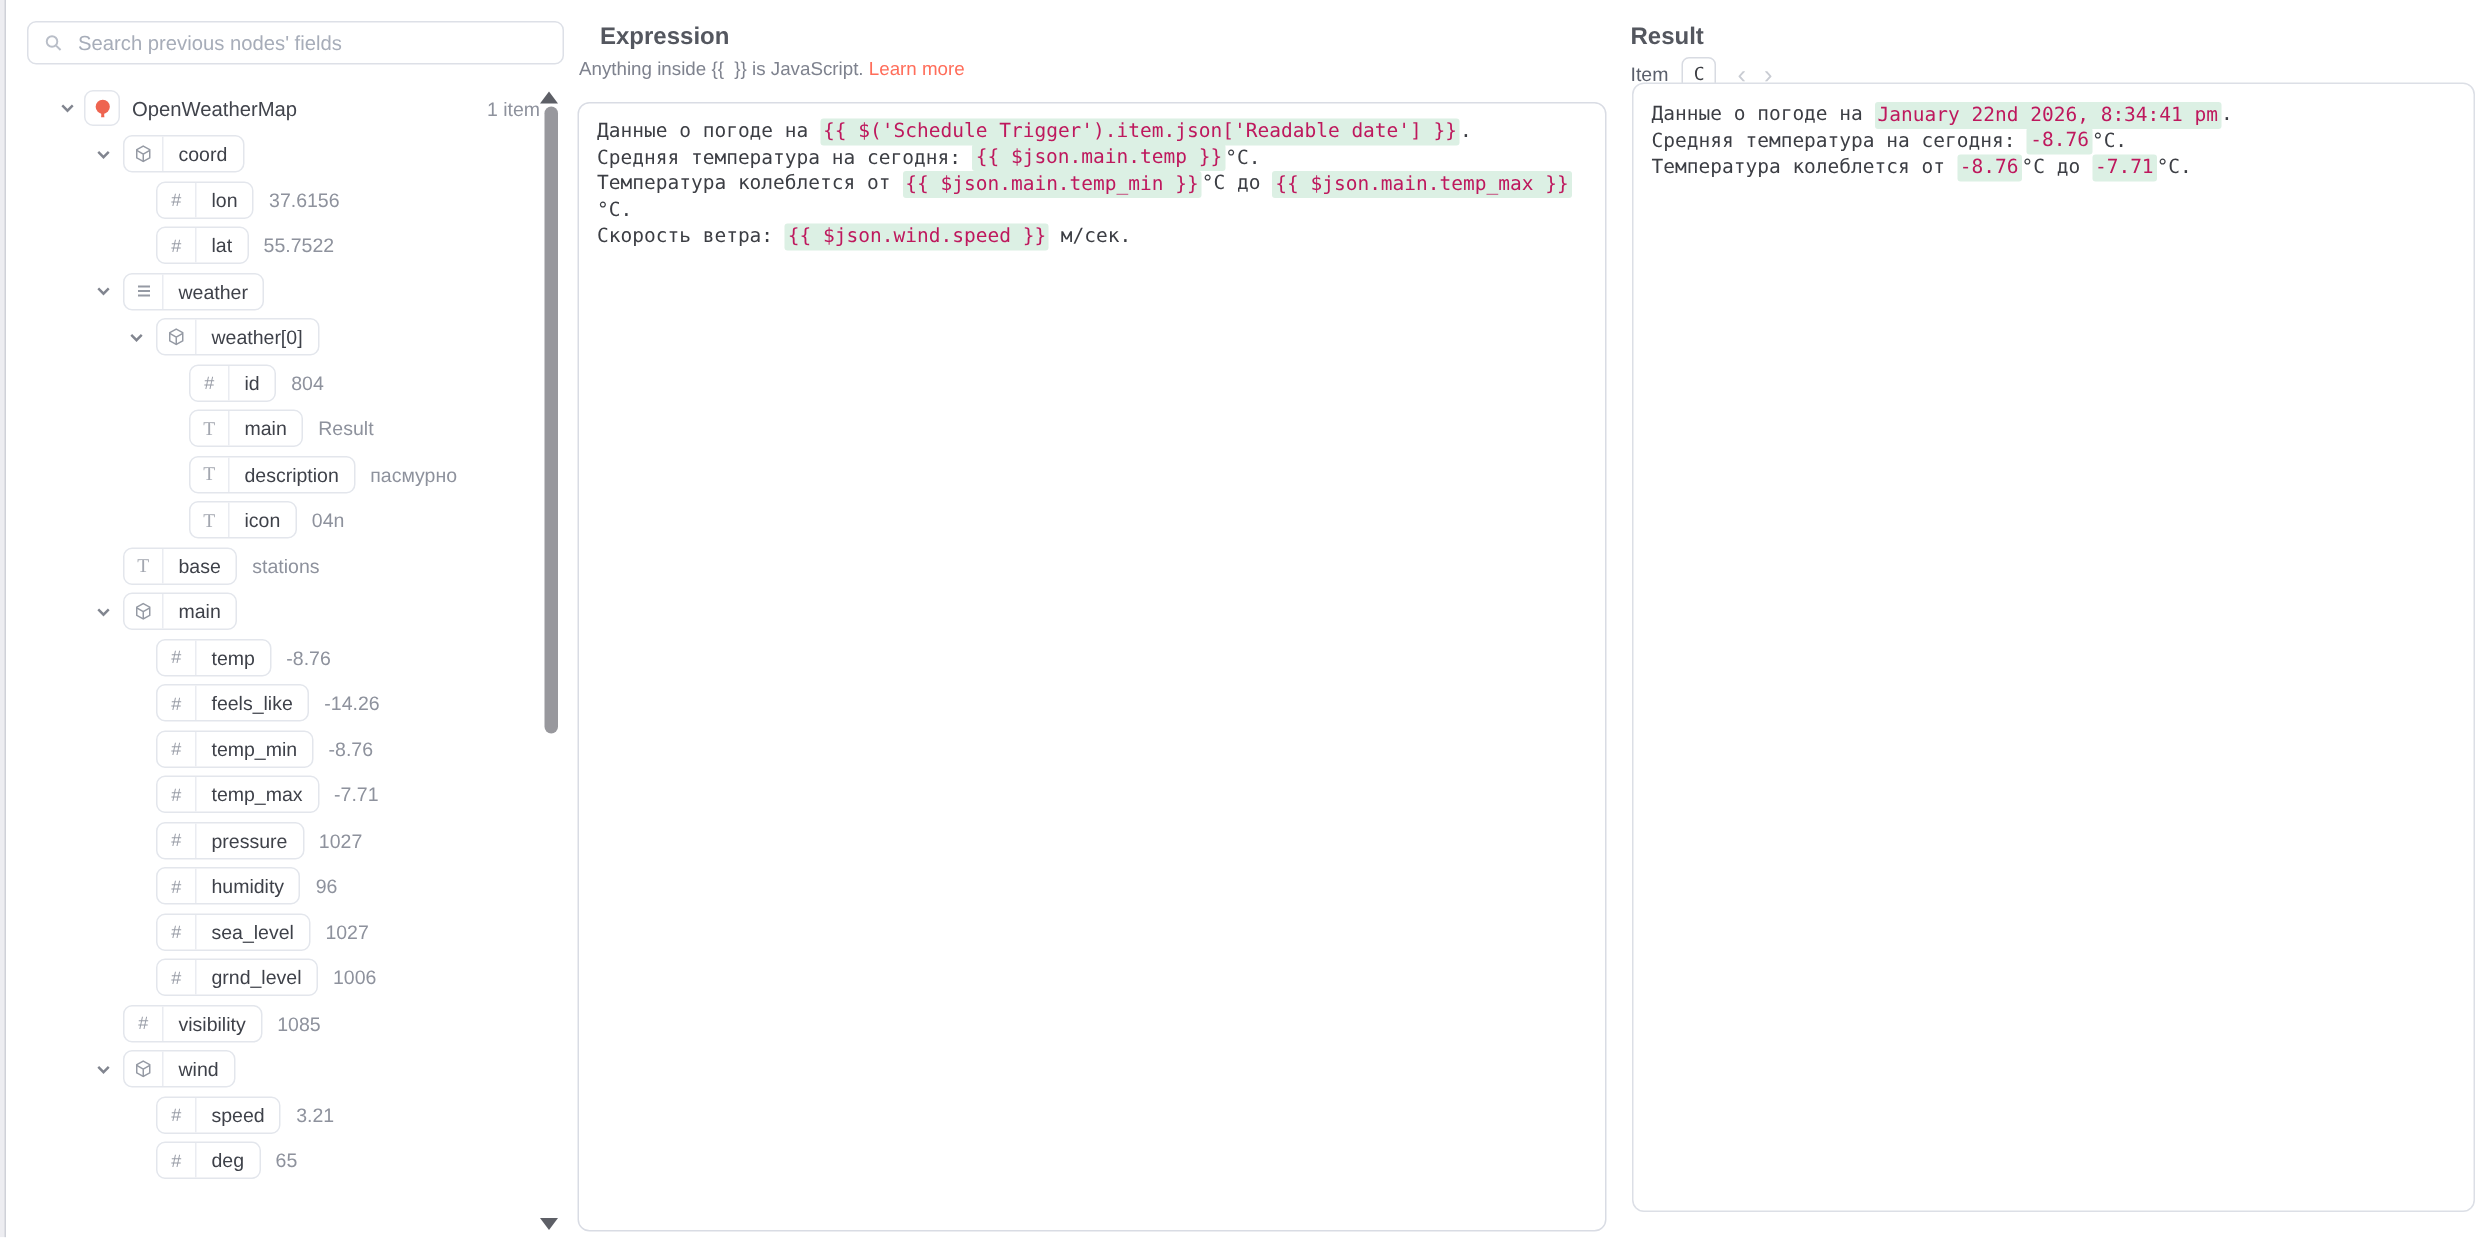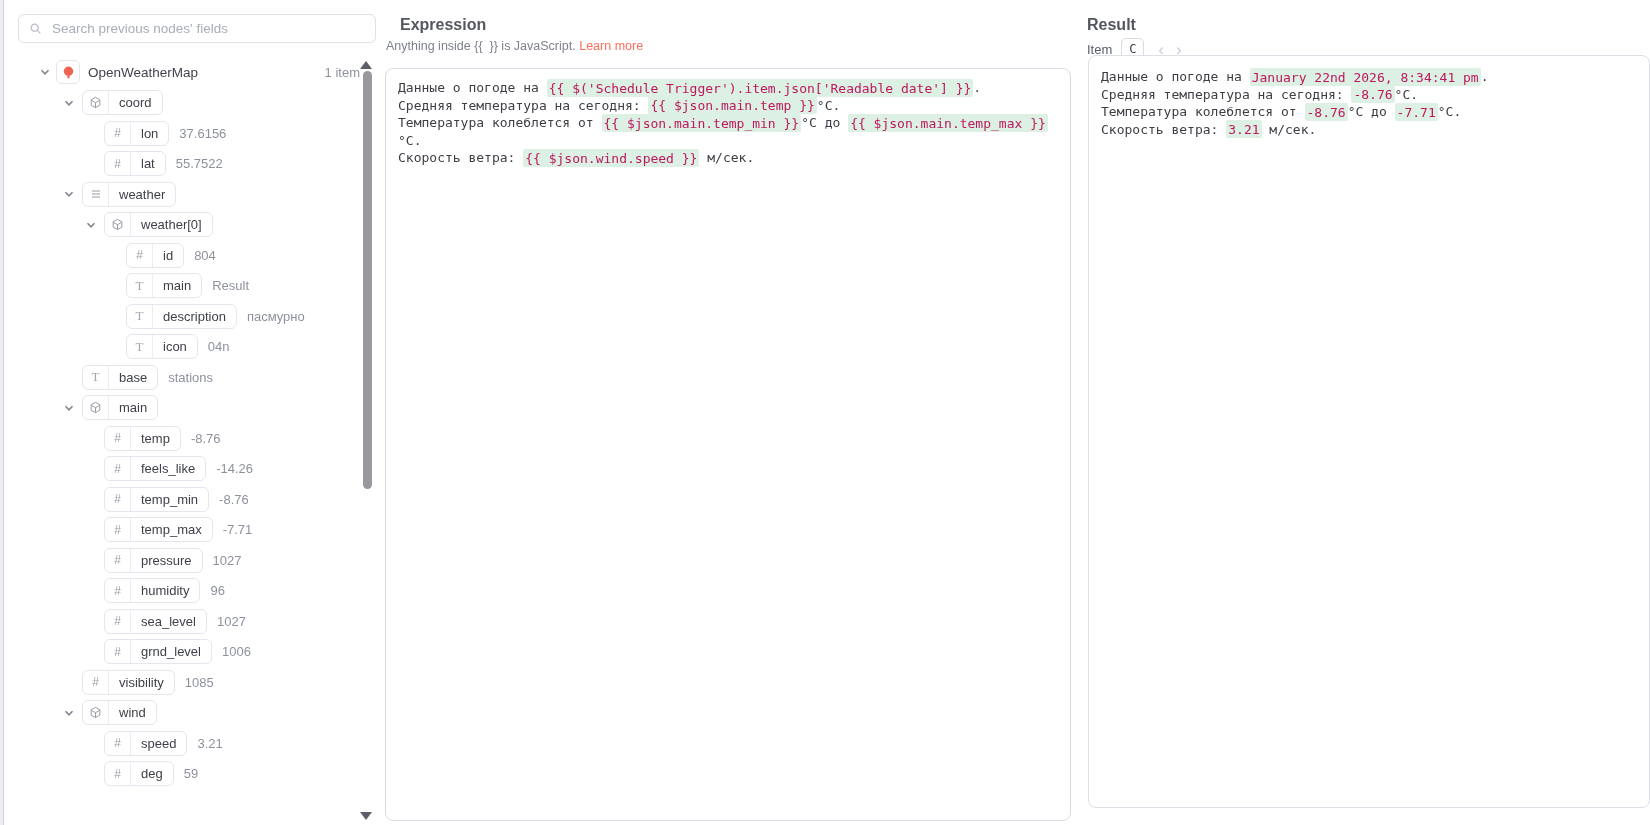--- a/index.html
+++ b/index.html
@@ -318,21 +318,21 @@
         </span>
         <span class="tree-value">3.21</span>
       </div>
       <div class="tree-row" style="padding-left: 88px;">
         <span class="pill">
           <span class="pill-icon">
             <span class="glyph-num">#</span>
           </span>
           <span class="pill-label">deg</span>
         </span>
-        <span class="tree-value">59</span>
+        <span class="tree-value">65</span>
       </div>
     </div>
 
   <div class="sb-up"></div>
   <div class="sb-thumb"></div>
   <div class="sb-down"></div>
 
   <div class="panel-title expr-title">Expression</div>
   <div class="expr-sub"><span>Anything inside {{  }} is JavaScript.</span> <span class="learn-more">Learn more</span></div>
   <div class="editor-box">
@@ -347,15 +347,14 @@
   <div class="item-row">
     <span class="item-label">Item</span>
     <span class="item-box">C</span>
     <span class="pager">‹</span>
     <span class="pager">›</span>
   </div>
   <div class="result-box">
       <div class="code-line"><span>Данные о погоде на </span><span class="hl">January 22nd 2026, 8:34:41 pm</span><span>.</span></div>
       <div class="code-line"><span>Средняя температура на сегодня: </span><span class="hl">-8.76</span><span>°C.</span></div>
       <div class="code-line"><span>Температура колеблется от </span><span class="hl">-8.76</span><span>°C до </span><span class="hl">-7.71</span><span>°C.</span></div>
-      <div class="code-line"><span>Скорость ветра: </span><span class="hl">3.21</span><span> м/сек.</span></div>
     </div>
 </div>
 
 </body></html>

